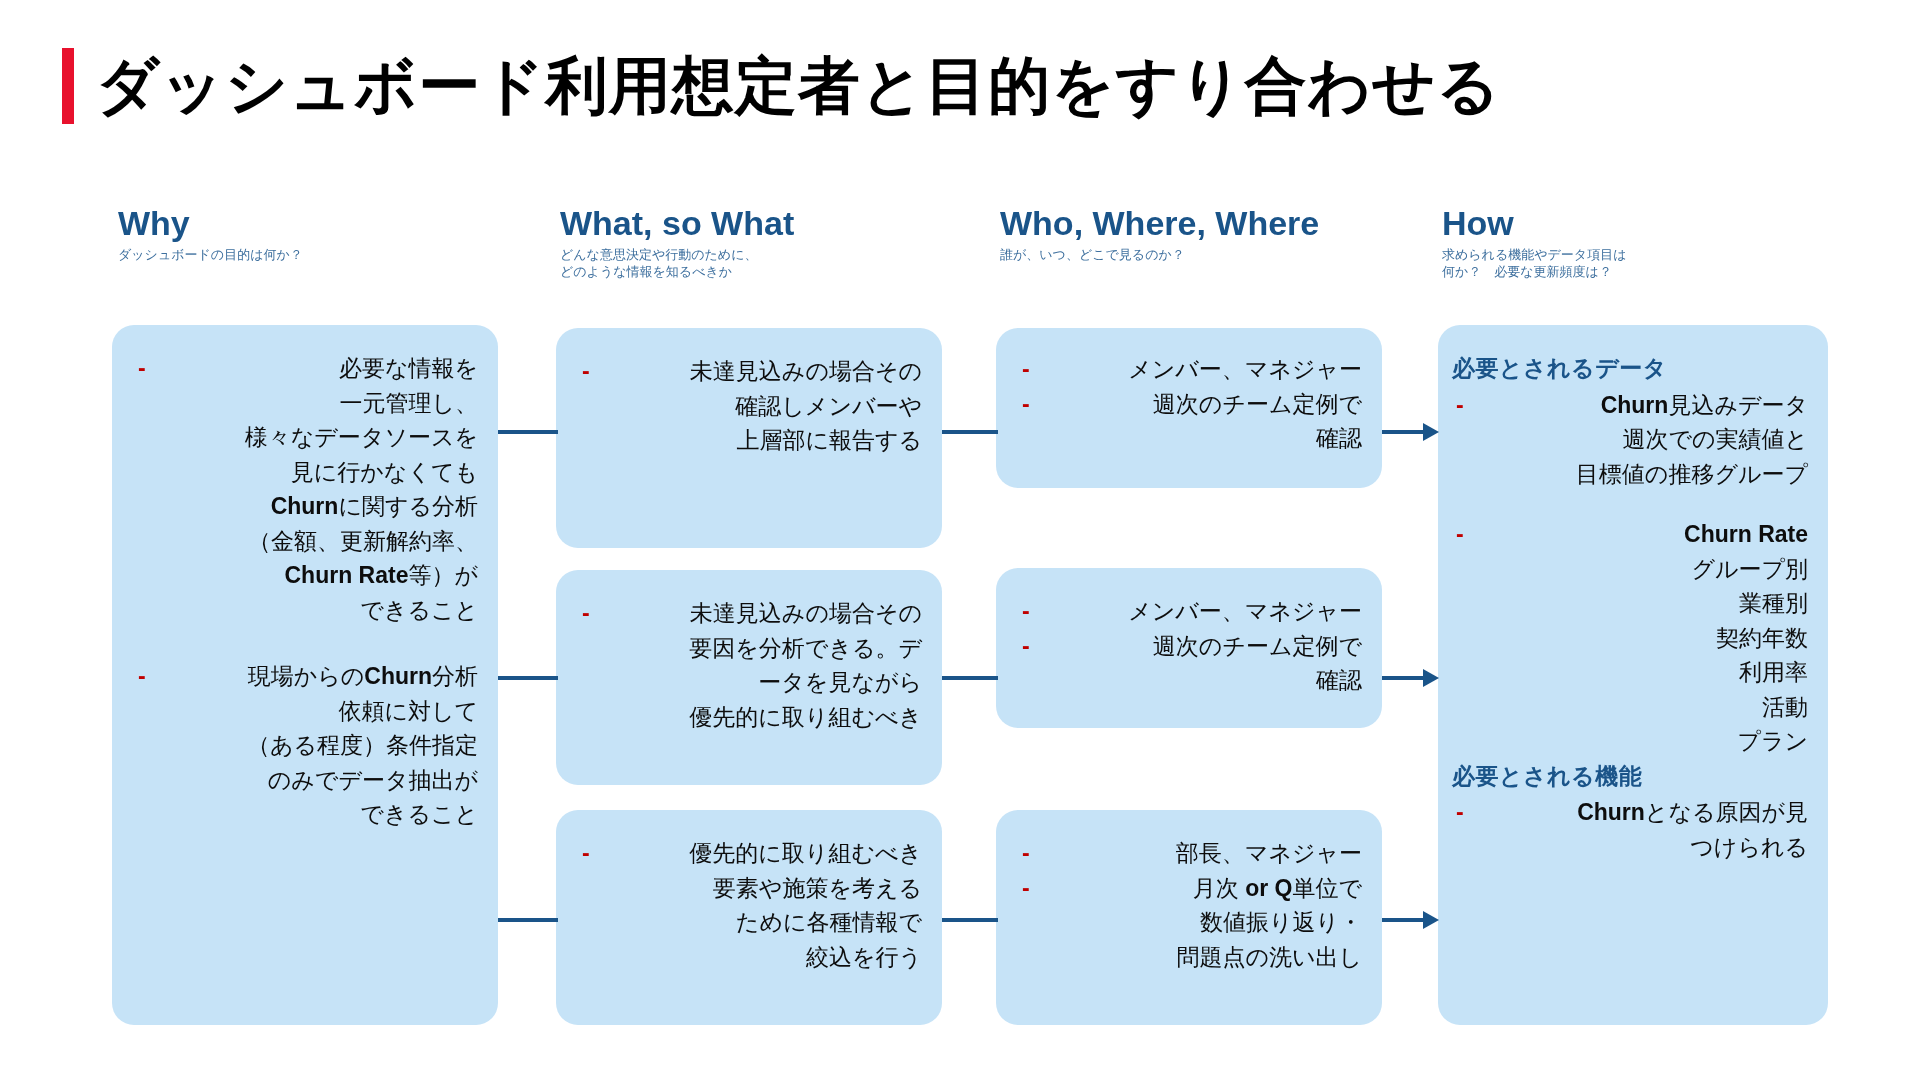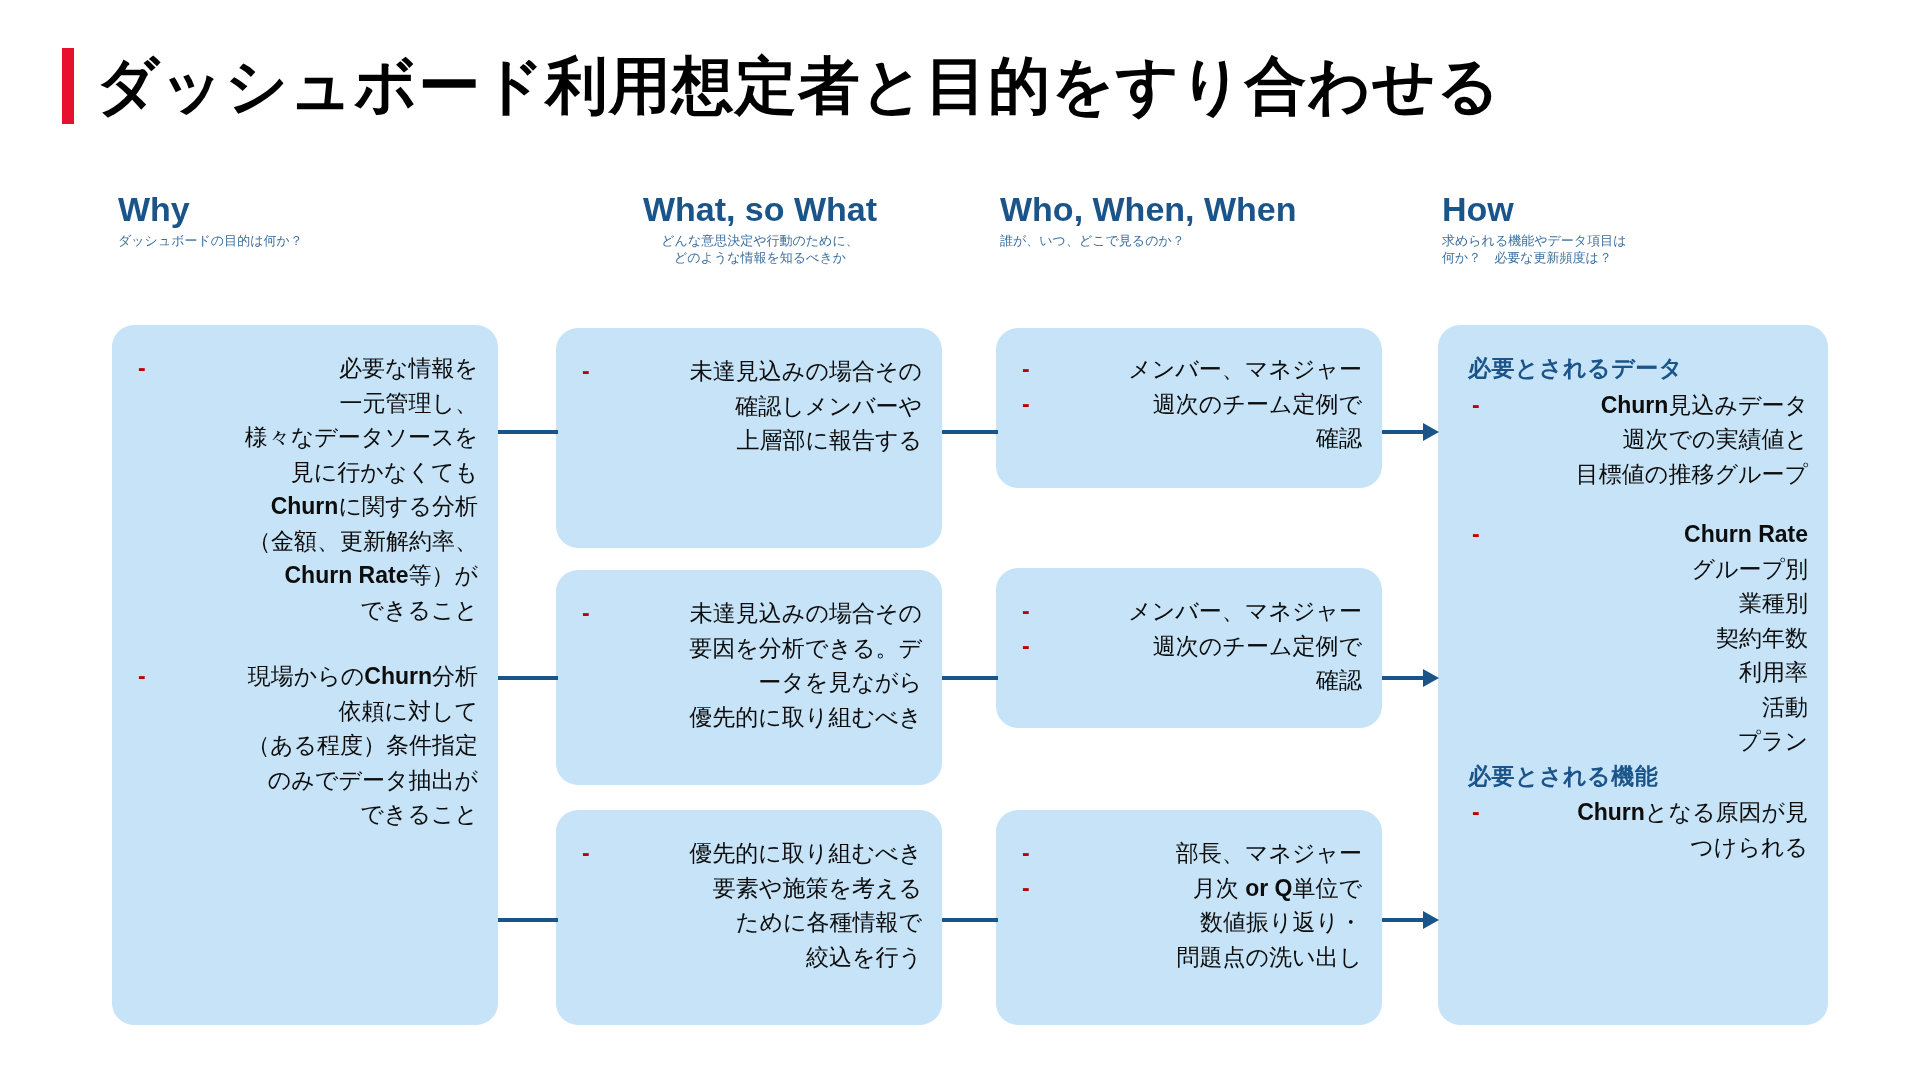--- a/index.html
+++ b/index.html
@@ -18,34 +18,34 @@
   }
   .title-bar { width: 12px; height: 76px; background: #e8112d; flex: 0 0 auto; }
   .title-text {
     font-size: 62px; font-weight: 700; color: #000000;
     letter-spacing: 1px; line-height: 1.05; white-space: nowrap;
   }
 
   
   .columns { position: absolute; left: 0; top: 0; width: 1920px; height: 1080px; }
 
-  .col { position: absolute; top: 191px; }
+  .col { position: absolute; top: 205px; }
   .col-head { margin-bottom: 4px; }
   .col-title {
     font-size: 34px; font-weight: 700; color: #1a5489;
     line-height: 1.08; white-space: nowrap;
   }
   .col-sub {
     font-size: 13px; color: #3d6f9e; line-height: 1.34;
     margin-top: 4px; white-space: pre-line;
   }
 
   
   #col-why   { left: 118px;  width: 400px; }
-  #col-what  { left: 560px;  width: 400px; text-align: center; }
+  #col-what  { left: 560px;  width: 400px; }
   #col-who   { left: 1000px; width: 400px; }
   #col-how   { left: 1442px; width: 420px; }
 
   
   .box {
     position: absolute;
     background: #c6e3f7;
     border-radius: 22px;
   }
   .box-inner {
@@ -135,21 +135,21 @@
     <div class="col" id="col-what">
       <div class="col-head">
         <div class="col-title">What, so What</div>
         <div class="col-sub">どんな意思決定や行動のために、
 どのような情報を知るべきか</div>
       </div>
     </div>
 
     <div class="col" id="col-who">
       <div class="col-head">
-        <div class="col-title">Who, When, When</div>
+        <div class="col-title">Who, Where, Where</div>
         <div class="col-sub">誰が、いつ、どこで見るのか？</div>
       </div>
     </div>
 
     <div class="col" id="col-how">
       <div class="col-head">
         <div class="col-title">How</div>
         <div class="col-sub">求められる機能やデータ項目は
 何か？　必要な更新頻度は？</div>
       </div>
@@ -253,21 +253,21 @@
       <div class="bullet nogap">
         <span class="dash">-</span>
         <span class="btext">月次 <span class="bold-latin">or Q</span>単位で
 数値振り返り・
 問題点の洗い出し</span>
       </div>
     </div>
   </div>
 
   <div class="box" id="box-how">
-    <div class="box-inner" style="padding-left:30px;">
+    <div class="box-inner" style="padding-left:14px;">
       <div class="sec-head">必要とされるデータ</div>
 
       <div class="bullet nogap">
         <span class="dash">-</span>
         <span class="btext"><span class="bold-latin">Churn</span>見込みデータ
 週次での実績値と
 目標値の推移グループ</span>
       </div>
 
       <div class="spacer"></div>

